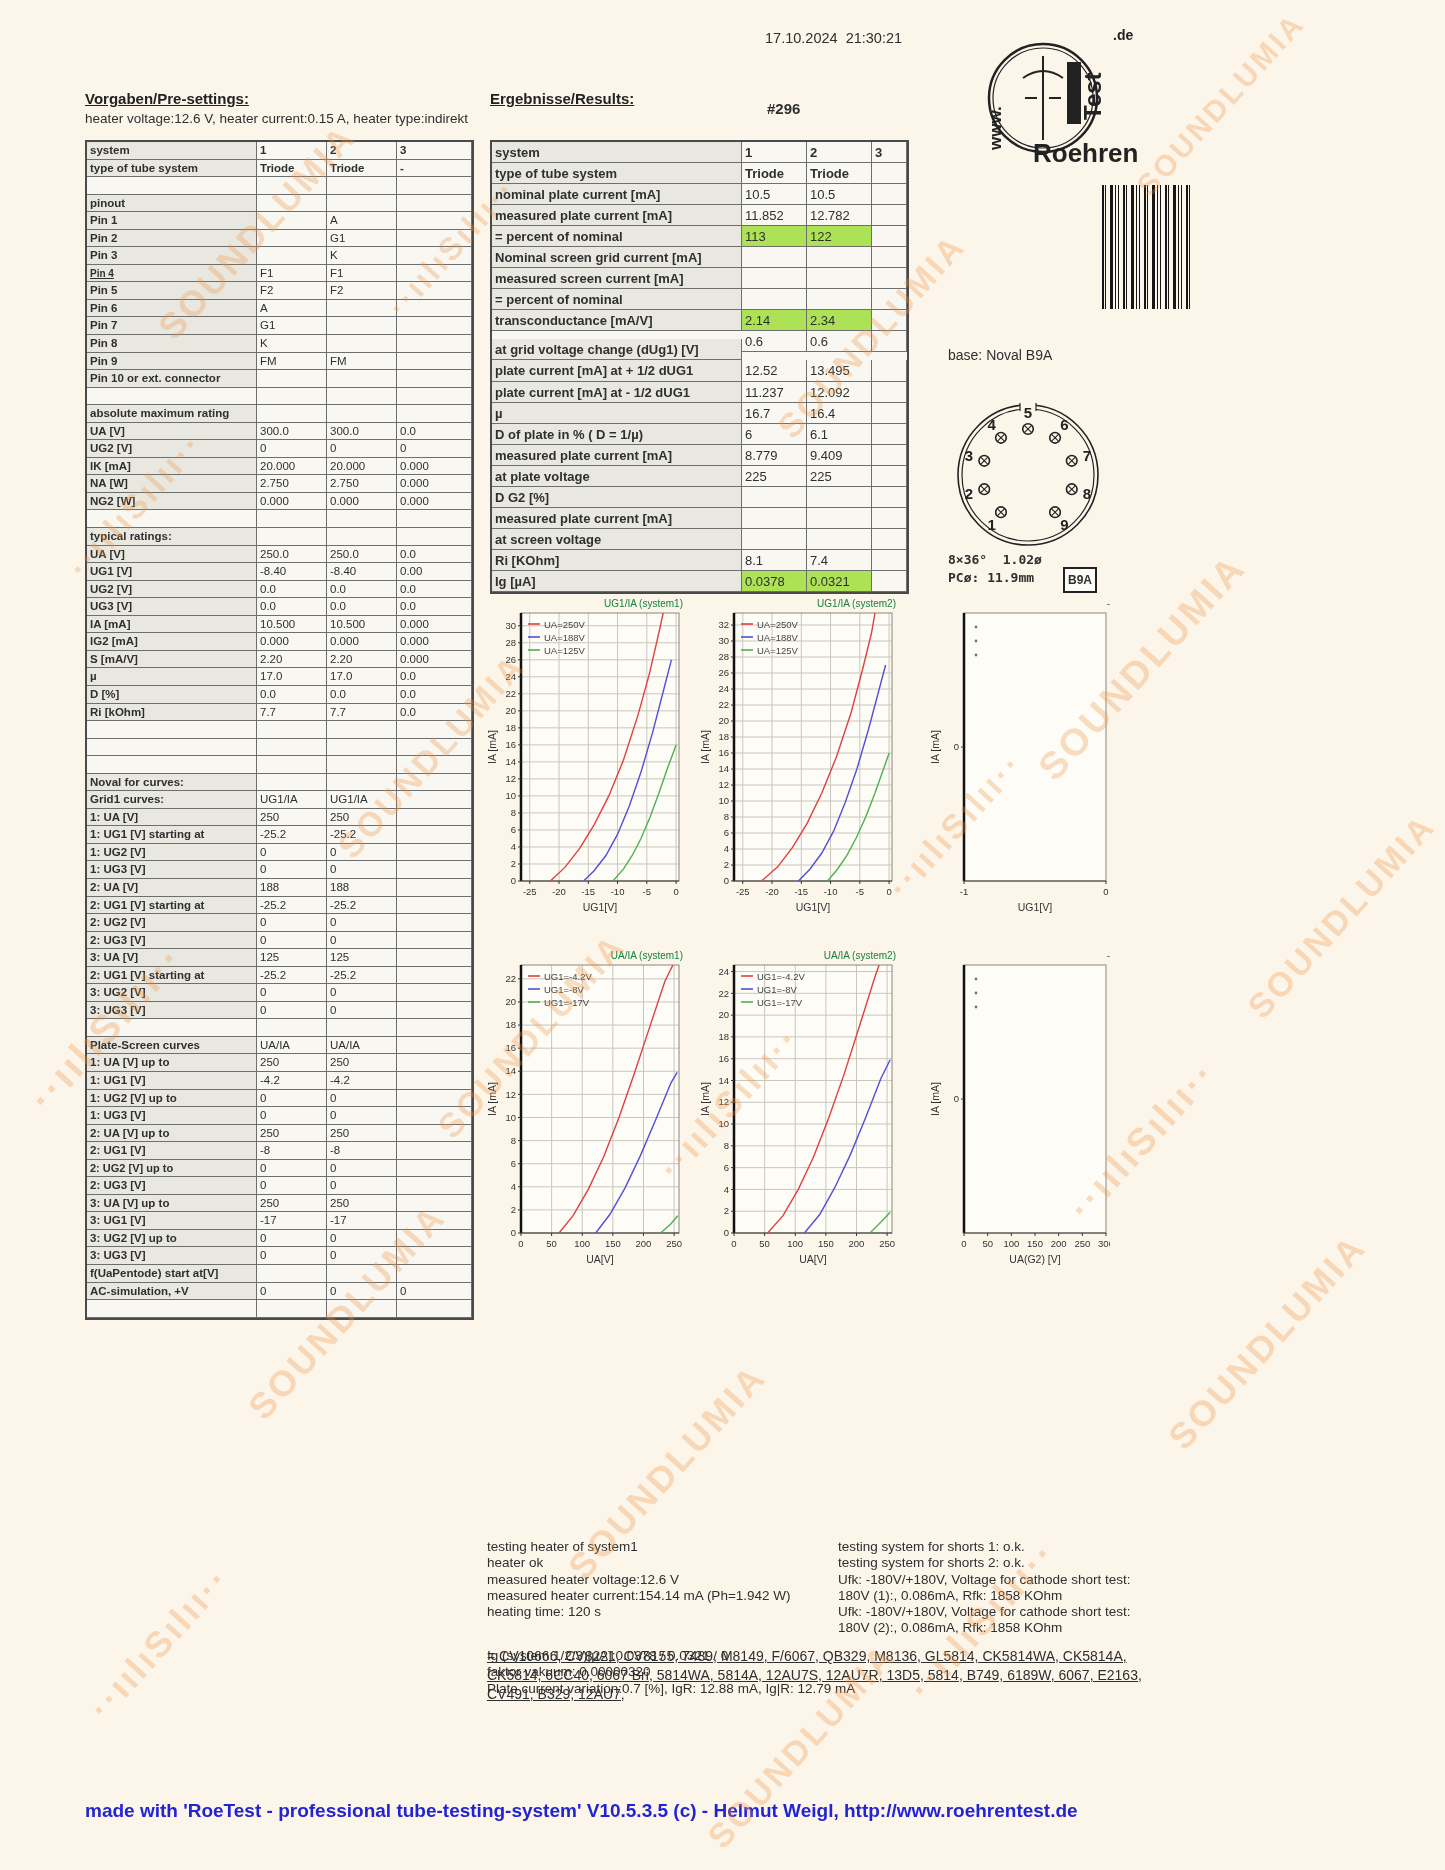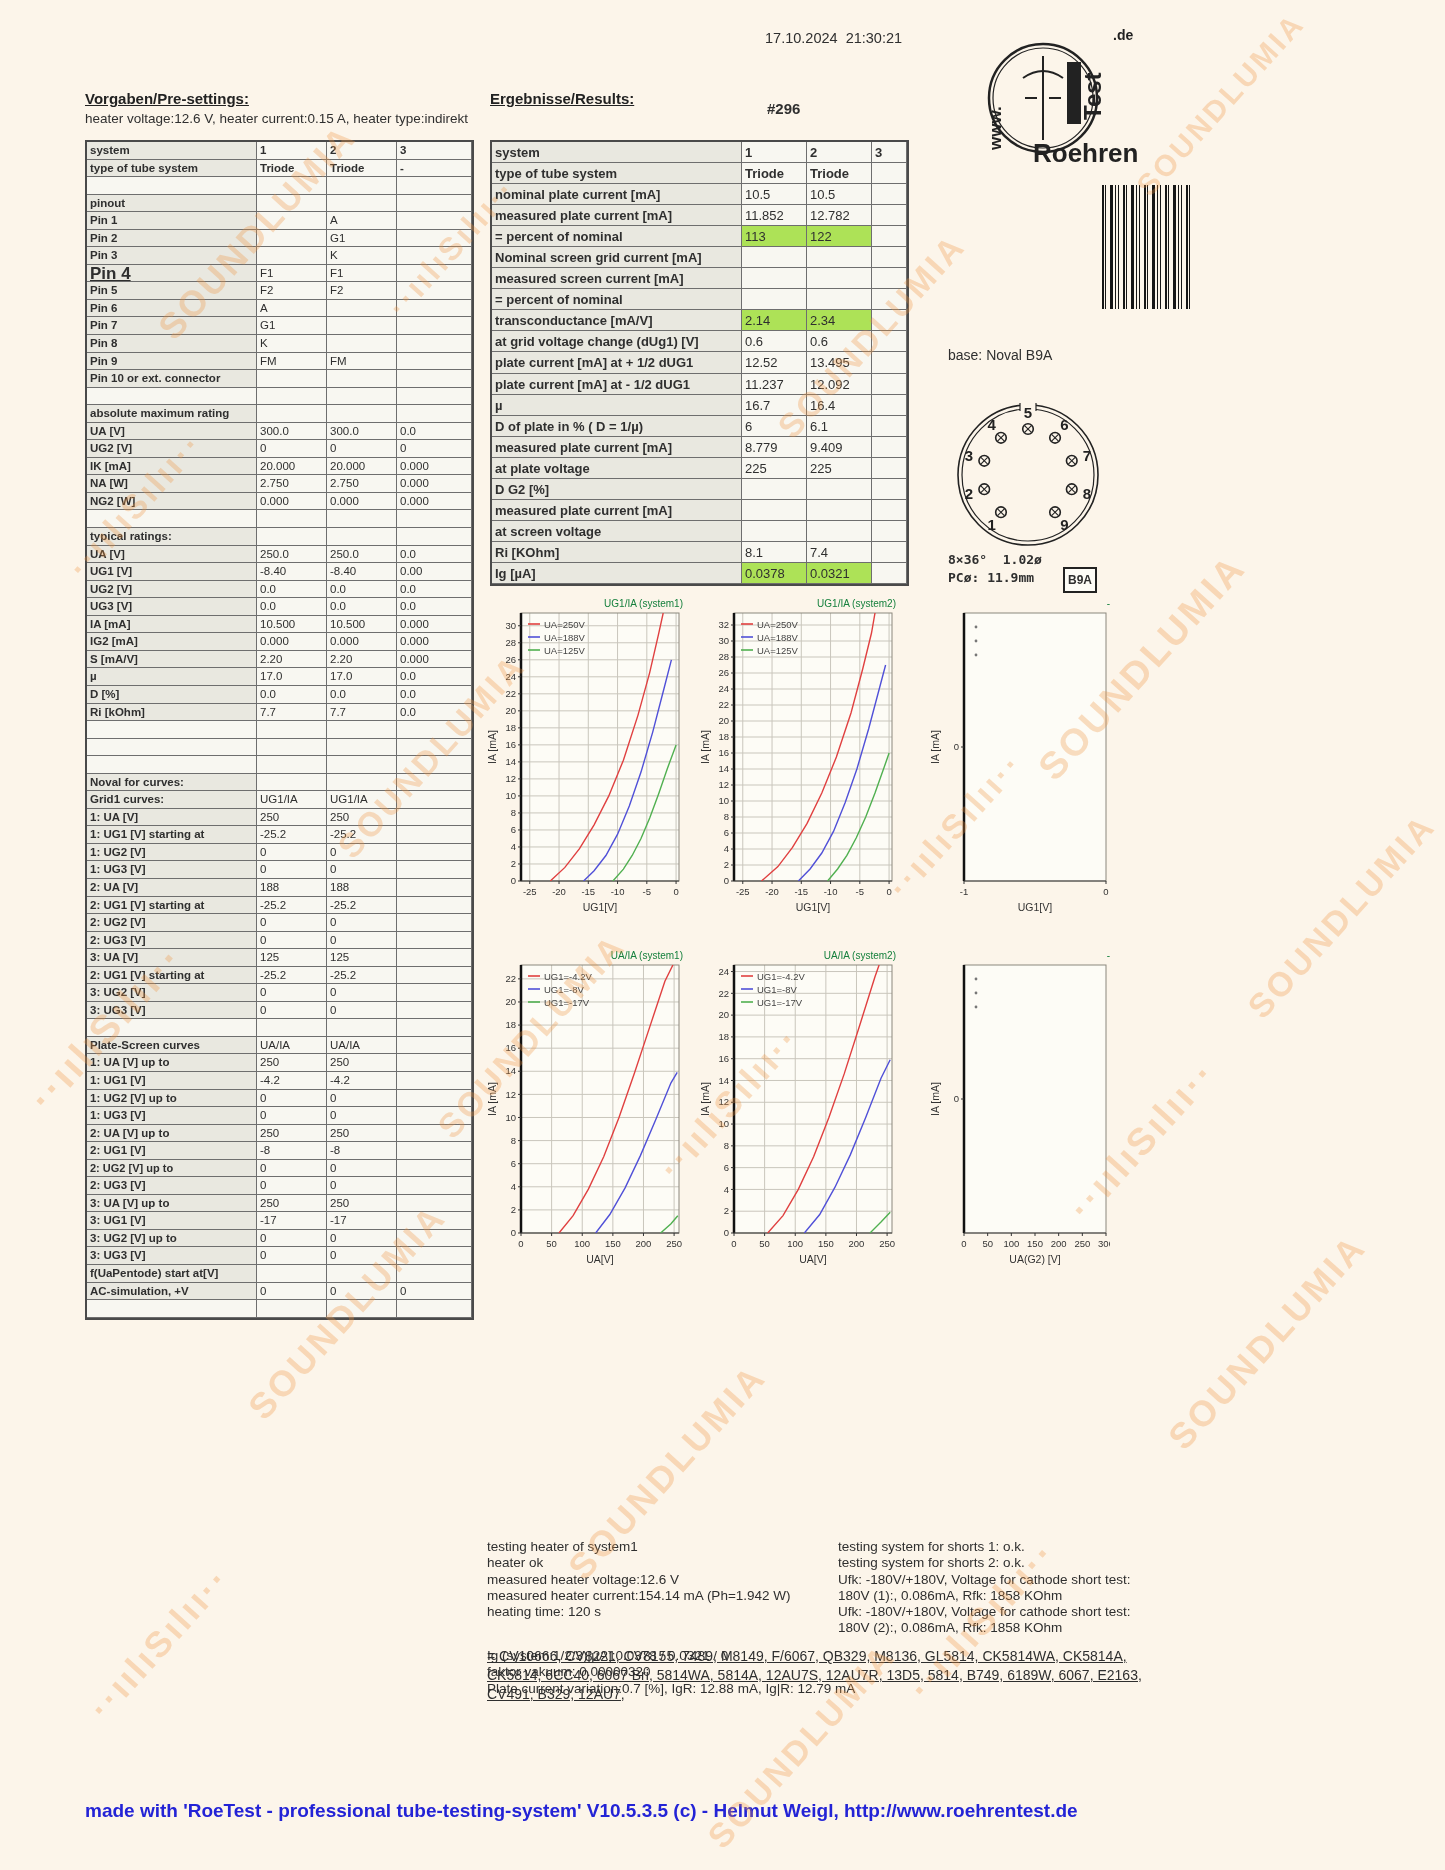--- a/index.html
+++ b/index.html
@@ -128,21 +128,21 @@
         <div class="t-cell" style="width: 70px; height: 17.55px; line-height: 17.55px; font-size: 11.5px;">G1</div>
         <div class="t-cell" style="width: 75px; height: 17.55px; line-height: 17.55px; font-size: 11.5px;"></div>
       </div>
       <div class="t-row">
         <div class="t-cell lblfill" style="width: 170px; height: 17.55px; line-height: 17.55px; font-size: 11.5px;">Pin 3</div>
         <div class="t-cell" style="width: 70px; height: 17.55px; line-height: 17.55px; font-size: 11.5px;"></div>
         <div class="t-cell" style="width: 70px; height: 17.55px; line-height: 17.55px; font-size: 11.5px;">K</div>
         <div class="t-cell" style="width: 75px; height: 17.55px; line-height: 17.55px; font-size: 11.5px;"></div>
       </div>
       <div class="t-row">
-        <div class="t-cell lblfill" style="width: 170px; height: 17.55px; line-height: 17.55px; font-size: 17px; text-decoration: underline;">Pin 4</div>
+        <div class="t-cell lblfill" style="width: 170px; height: 17.55px; line-height: 17.55px; font-size: 10px; text-decoration: underline;">Pin 4</div>
         <div class="t-cell" style="width: 70px; height: 17.55px; line-height: 17.55px; font-size: 11.5px;">F1</div>
         <div class="t-cell" style="width: 70px; height: 17.55px; line-height: 17.55px; font-size: 11.5px;">F1</div>
         <div class="t-cell" style="width: 75px; height: 17.55px; line-height: 17.55px; font-size: 11.5px;"></div>
       </div>
       <div class="t-row">
         <div class="t-cell lblfill" style="width: 170px; height: 17.55px; line-height: 17.55px; font-size: 11.5px;">Pin 5</div>
         <div class="t-cell" style="width: 70px; height: 17.55px; line-height: 17.55px; font-size: 11.5px;">F2</div>
         <div class="t-cell" style="width: 70px; height: 17.55px; line-height: 17.55px; font-size: 11.5px;">F2</div>
         <div class="t-cell" style="width: 75px; height: 17.55px; line-height: 17.55px; font-size: 11.5px;"></div>
       </div>
@@ -545,21 +545,21 @@
         <div class="t-cell" style="width: 65px; height: 21.05px; line-height: 21.05px; font-size: 13px;"></div>
         <div class="t-cell" style="width: 35px; height: 21.05px; line-height: 21.05px; font-size: 13px;"></div>
       </div>
       <div class="t-row">
         <div class="t-cell lblfill" style="width: 250px; height: 21.05px; line-height: 21.05px; font-size: 13px;">transconductance [mA/V]</div>
         <div class="t-cell hl" style="width: 65px; height: 21.05px; line-height: 21.05px; font-size: 13px;">2.14</div>
         <div class="t-cell hl" style="width: 65px; height: 21.05px; line-height: 21.05px; font-size: 13px;">2.34</div>
         <div class="t-cell" style="width: 35px; height: 21.05px; line-height: 21.05px; font-size: 13px;"></div>
       </div>
       <div class="t-row">
-        <div class="t-cell lblfill" style="width: 250px; height: 21.05px; line-height: 21.05px; font-size: 13px;">at grid voltage change (dUg1) [V]</div>
+        <div class="t-cell lblfill" style="width: 250px; height: 21.05px; line-height: 21.05px; font-size: 13px; margin-top: 8px;">at grid voltage change (dUg1) [V]</div>
         <div class="t-cell" style="width: 65px; height: 21.05px; line-height: 21.05px; font-size: 13px;">0.6</div>
         <div class="t-cell" style="width: 65px; height: 21.05px; line-height: 21.05px; font-size: 13px;">0.6</div>
         <div class="t-cell" style="width: 35px; height: 21.05px; line-height: 21.05px; font-size: 13px;"></div>
       </div>
       <div class="t-row">
         <div class="t-cell lblfill" style="width: 250px; height: 21.05px; line-height: 21.05px; font-size: 13px;">plate current [mA] at + 1/2 dUG1</div>
         <div class="t-cell" style="width: 65px; height: 21.05px; line-height: 21.05px; font-size: 13px;">12.52</div>
         <div class="t-cell" style="width: 65px; height: 21.05px; line-height: 21.05px; font-size: 13px;">13.495</div>
         <div class="t-cell" style="width: 35px; height: 21.05px; line-height: 21.05px; font-size: 13px;"></div>
       </div>

